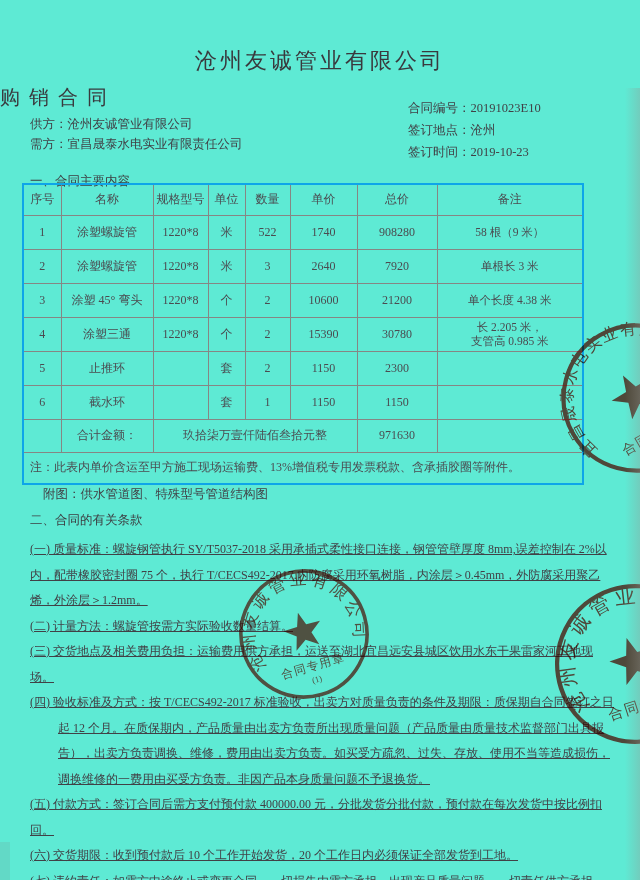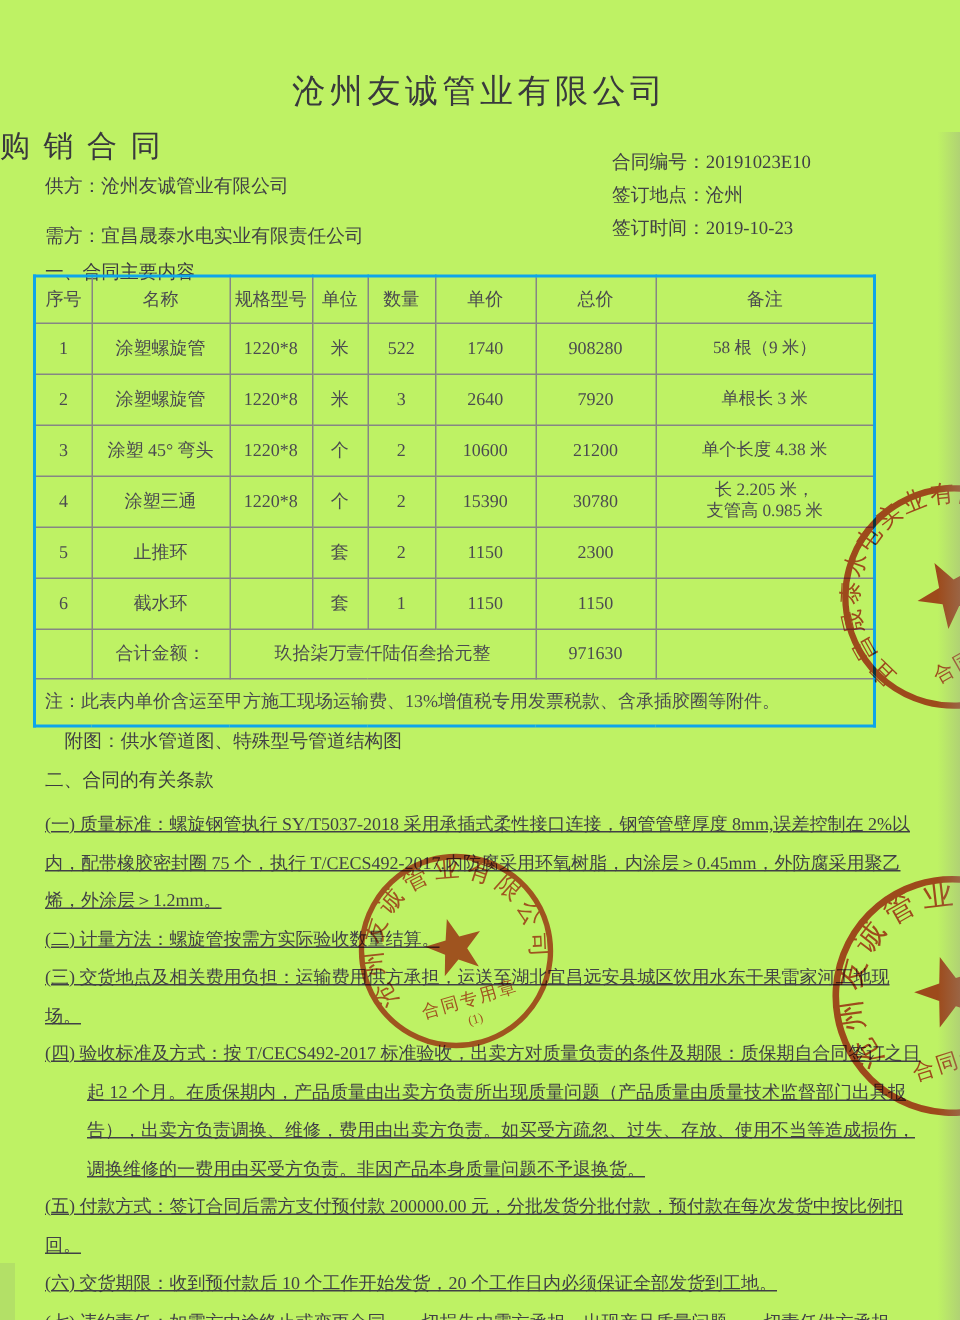--- a/index.html
+++ b/index.html
@@ -1,35 +1,35 @@
 <!DOCTYPE html>
 <html><head>
 <meta charset="utf-8">
 <style>
   html,body{margin:0;padding:0;background:#e9e9e7;}
   .page{
     position:relative;
     width:640px;height:880px;
     margin:0 auto;
-    background:#bef264;
+    background:#5eead4;
     overflow:hidden;
     font-family:"Liberation Serif","DejaVu Serif",serif;
     color:#414146;
   }
   
   .company-title{
     position:absolute;left:0;top:46px;width:100%;
     text-align:center;font-size:22px;letter-spacing:3px;color:#39393d;
   }
   .doc-title{
     position:absolute;left:0;top:84px;width:100%;
     font-size:20px;letter-spacing:9px;color:#39393d;
   }
   .supplier-line{position:absolute;left:30px;top:116px;font-size:12.5px;}
-  .buyer-line{position:absolute;left:30px;top:149px;font-size:12.5px;text-align:right;}
+  .buyer-line{position:absolute;left:30px;top:136px;font-size:12.5px;text-align:right;}
   .meta{position:absolute;left:408px;top:97px;font-size:12.5px;line-height:22px;}
   .section-title{position:absolute;left:30px;font-size:12.5px;color:#3c3c40;}
   .s1{top:173px;}
   .s2{top:512px;}
   .attachment-line{position:absolute;left:30px;top:486px;font-size:12.5px;padding-left:13px;}
   
   .items-table{
     position:absolute;left:22px;top:183px;width:560px;
     border-collapse:collapse;table-layout:fixed;
     font-size:12px;color:#4b4b50;
@@ -184,21 +184,21 @@
     </table>
 
   <div class="attachment-line">附图：供水管道图、特殊型号管道结构图</div>
   <div class="section-title s2">二、合同的有关条款</div>
 
   <div class="clauses">
     <p>(一) 质量标准：螺旋钢管执行 SY/T5037-2018 采用承插式柔性接口连接，钢管管壁厚度 8mm,误差控制在 2%以内，配带橡胶密封圈 75 个，执行 T/CECS492-2017.内防腐采用环氧树脂，内涂层＞0.45mm，外防腐采用聚乙烯，外涂层＞1.2mm。</p>
     <p>(二) 计量方法：螺旋管按需方实际验收数量结算。</p>
     <p>(三) 交货地点及相关费用负担：运输费用供方承担，运送至湖北宜昌远安县城区饮用水东干果雷家河工地现场。</p>
     <p class="hang">(四) 验收标准及方式：按 T/CECS492-2017 标准验收，出卖方对质量负责的条件及期限：质保期自合同签订之日起 12 个月。在质保期内，产品质量由出卖方负责所出现质量问题（产品质量由质量技术监督部门出具报告），出卖方负责调换、维修，费用由出卖方负责。如买受方疏忽、过失、存放、使用不当等造成损伤，调换维修的一费用由买受方负责。非因产品本身质量问题不予退换货。</p>
-    <p>(五) 付款方式：签订合同后需方支付预付款 200000.00 元，分批发货分批付款，预付款在每次发货中按比例扣回。</p>
+    <p>(五) 付款方式：签订合同后需方支付预付款 400000.00 元，分批发货分批付款，预付款在每次发货中按比例扣回。</p>
     <p>(六) 交货期限：收到预付款后 10 个工作开始发货，20 个工作日内必须保证全部发货到工地。</p>
     <p>(七) 违约责任：如需方中途终止或变更合同，一切损失由需方承担，出现产品质量问题，一切责任供方承担。</p>
   </div>
 
   <svg class="stamp stamp-buyer" viewBox="0 0 190 190">
     <defs>
       <path id="arcBuyer" d="M 26,127 A 76,76 0 1 1 164,127" fill="none"></path>
     </defs>
     <circle cx="95" cy="95" r="86" stroke-width="5"></circle>
     <polygon points="95,64 101.6,82.9 121.6,83.3 105.7,95.5 111.5,114.7 95,103.2 78.5,114.7 84.3,95.5 68.4,83.3 88.4,82.9"></polygon>

